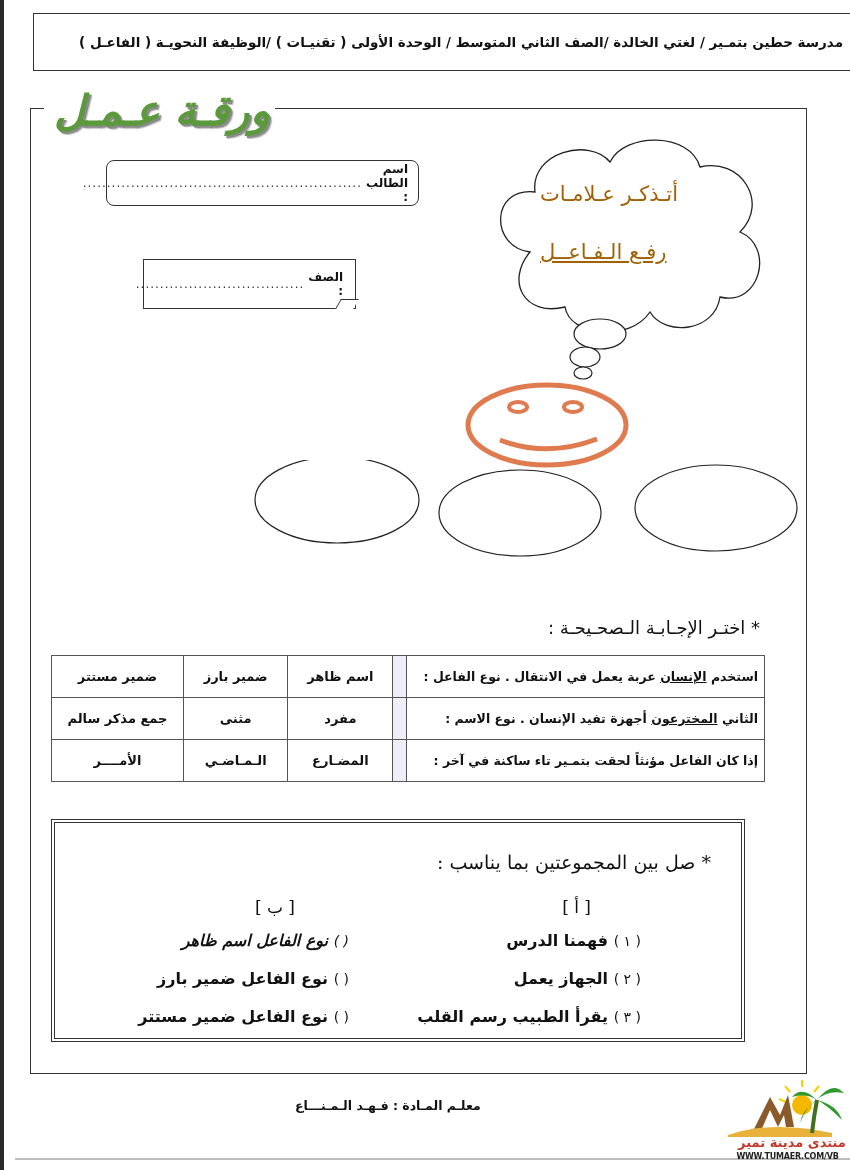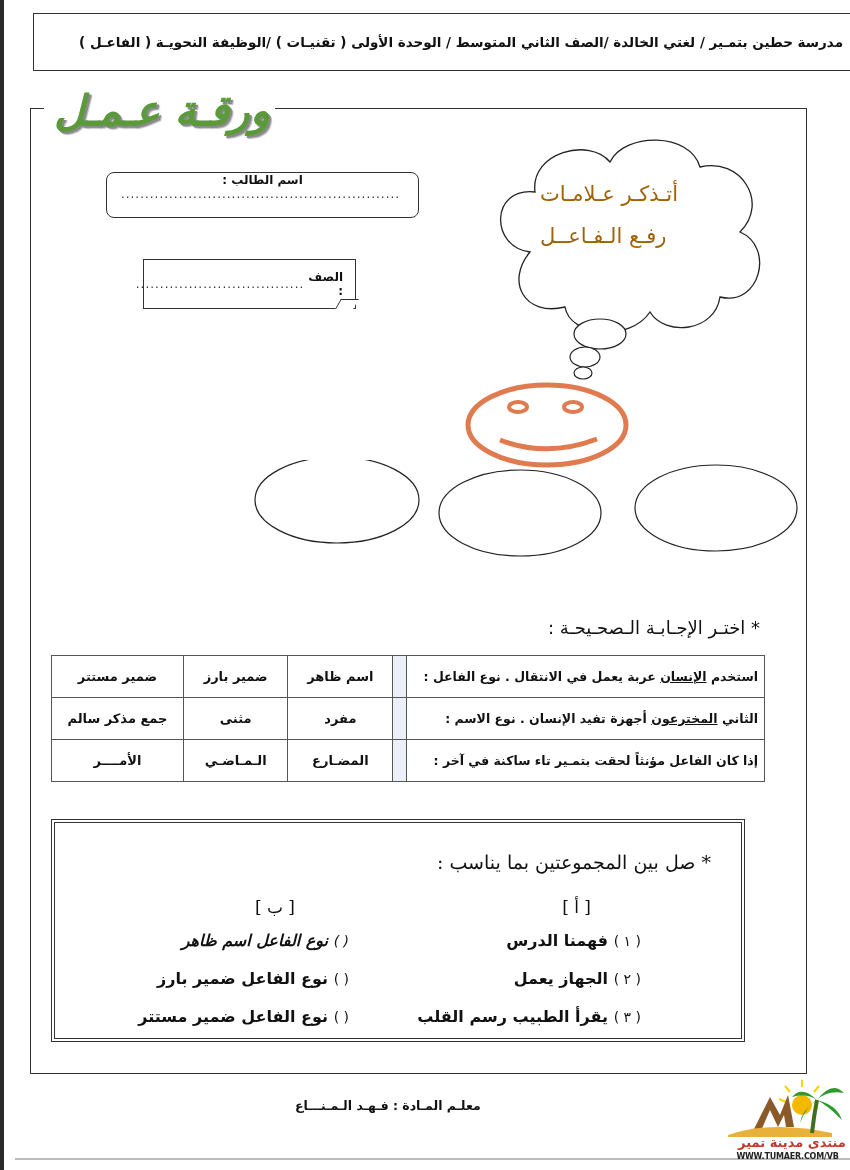--- a/index.html
+++ b/index.html
@@ -34,24 +34,24 @@
   .frame-top-right { position: absolute; left: 275px; top: 108px; width: 532px; height: 1px; background: #333; }
   .title-logo {
     position: absolute; left: 52px; top: 86px; width: 220px; height: 60px;
     direction: rtl; text-align: center;
     font-family: "DejaVu Serif", serif; font-size: 42px; font-weight: bold;
     color: #5a9a3a; font-style: italic;
     text-shadow: 2px 2px 0 #8a8a8a, 3px 3px 1px #bbb;
     letter-spacing: 4px;
   }
   .name-box {
-    position: absolute; left: 106px; top: 172px; width: 313px; height: 46px;
+    position: absolute; left: 106px; top: 160px; width: 313px; height: 46px;
     border: 1.5px solid #333; border-radius: 8px;
-    display: flex; align-items: center; padding: 0 18px;
-    font-size: 12px; font-weight: bold; flex-direction: column;
+    display: flex; align-items: center; padding: 0 10px;
+    font-size: 12px; font-weight: bold;
   }
   .class-box {
     position: absolute; left: 143px; top: 259px; width: 213px; height: 50px;
     border: 1.5px solid #333;
     display: flex; align-items: center; padding: 0 12px;
     font-size: 12px; font-weight: bold;
   }
   .dots { color: #333; font-weight: normal; letter-spacing: 1px; margin-right: 4px; direction: ltr; }
   .class-corner {
     position: absolute; right: -1px; bottom: -1px; width: 18px; height: 10px;
@@ -145,21 +145,21 @@
            C 255 25, 285 70, 255 100
            C 290 115, 275 175, 235 165
            C 230 200, 180 205, 165 180
            C 145 210, 85 205, 80 175
            C 40 185, 20 150, 45 120 Z" fill="#fff" stroke="#222" stroke-width="1.3"></path>
   <ellipse cx="115" cy="202" rx="26" ry="15" fill="#fff" stroke="#222" stroke-width="1.2"></ellipse>
   <ellipse cx="100" cy="225" rx="15" ry="10" fill="#fff" stroke="#222" stroke-width="1.2"></ellipse>
   <ellipse cx="98" cy="241" rx="9" ry="6" fill="#fff" stroke="#222" stroke-width="1.2"></ellipse>
 </svg>
 <div class="cloud-text" style="top:182px;">أتـذكـر عـلامـات</div>
-<div class="cloud-text" style="top:224px;">رفـع الـفـاعــل</div>
+<div class="cloud-text" style="top:240px;text-decoration:underline;">رفـع الـفـاعــل</div>
 
 <svg class="face-svg" width="190" height="95" viewBox="0 0 190 95">
   <ellipse cx="92" cy="47" rx="79" ry="40" fill="none" stroke="#e07a4f" stroke-width="5"></ellipse>
   <ellipse cx="63" cy="29" rx="9" ry="5" fill="none" stroke="#e07a4f" stroke-width="4"></ellipse>
   <ellipse cx="118" cy="29" rx="9" ry="5" fill="none" stroke="#e07a4f" stroke-width="4"></ellipse>
   <path d="M 45 62 Q 92 80 142 61" fill="none" stroke="#e07a4f" stroke-width="5"></path>
 </svg>
 
 <svg class="ovals-svg" width="560" height="110" viewBox="0 0 560 110">
   <ellipse cx="87" cy="40" rx="82" ry="43" fill="none" stroke="#222" stroke-width="1.2"></ellipse>

